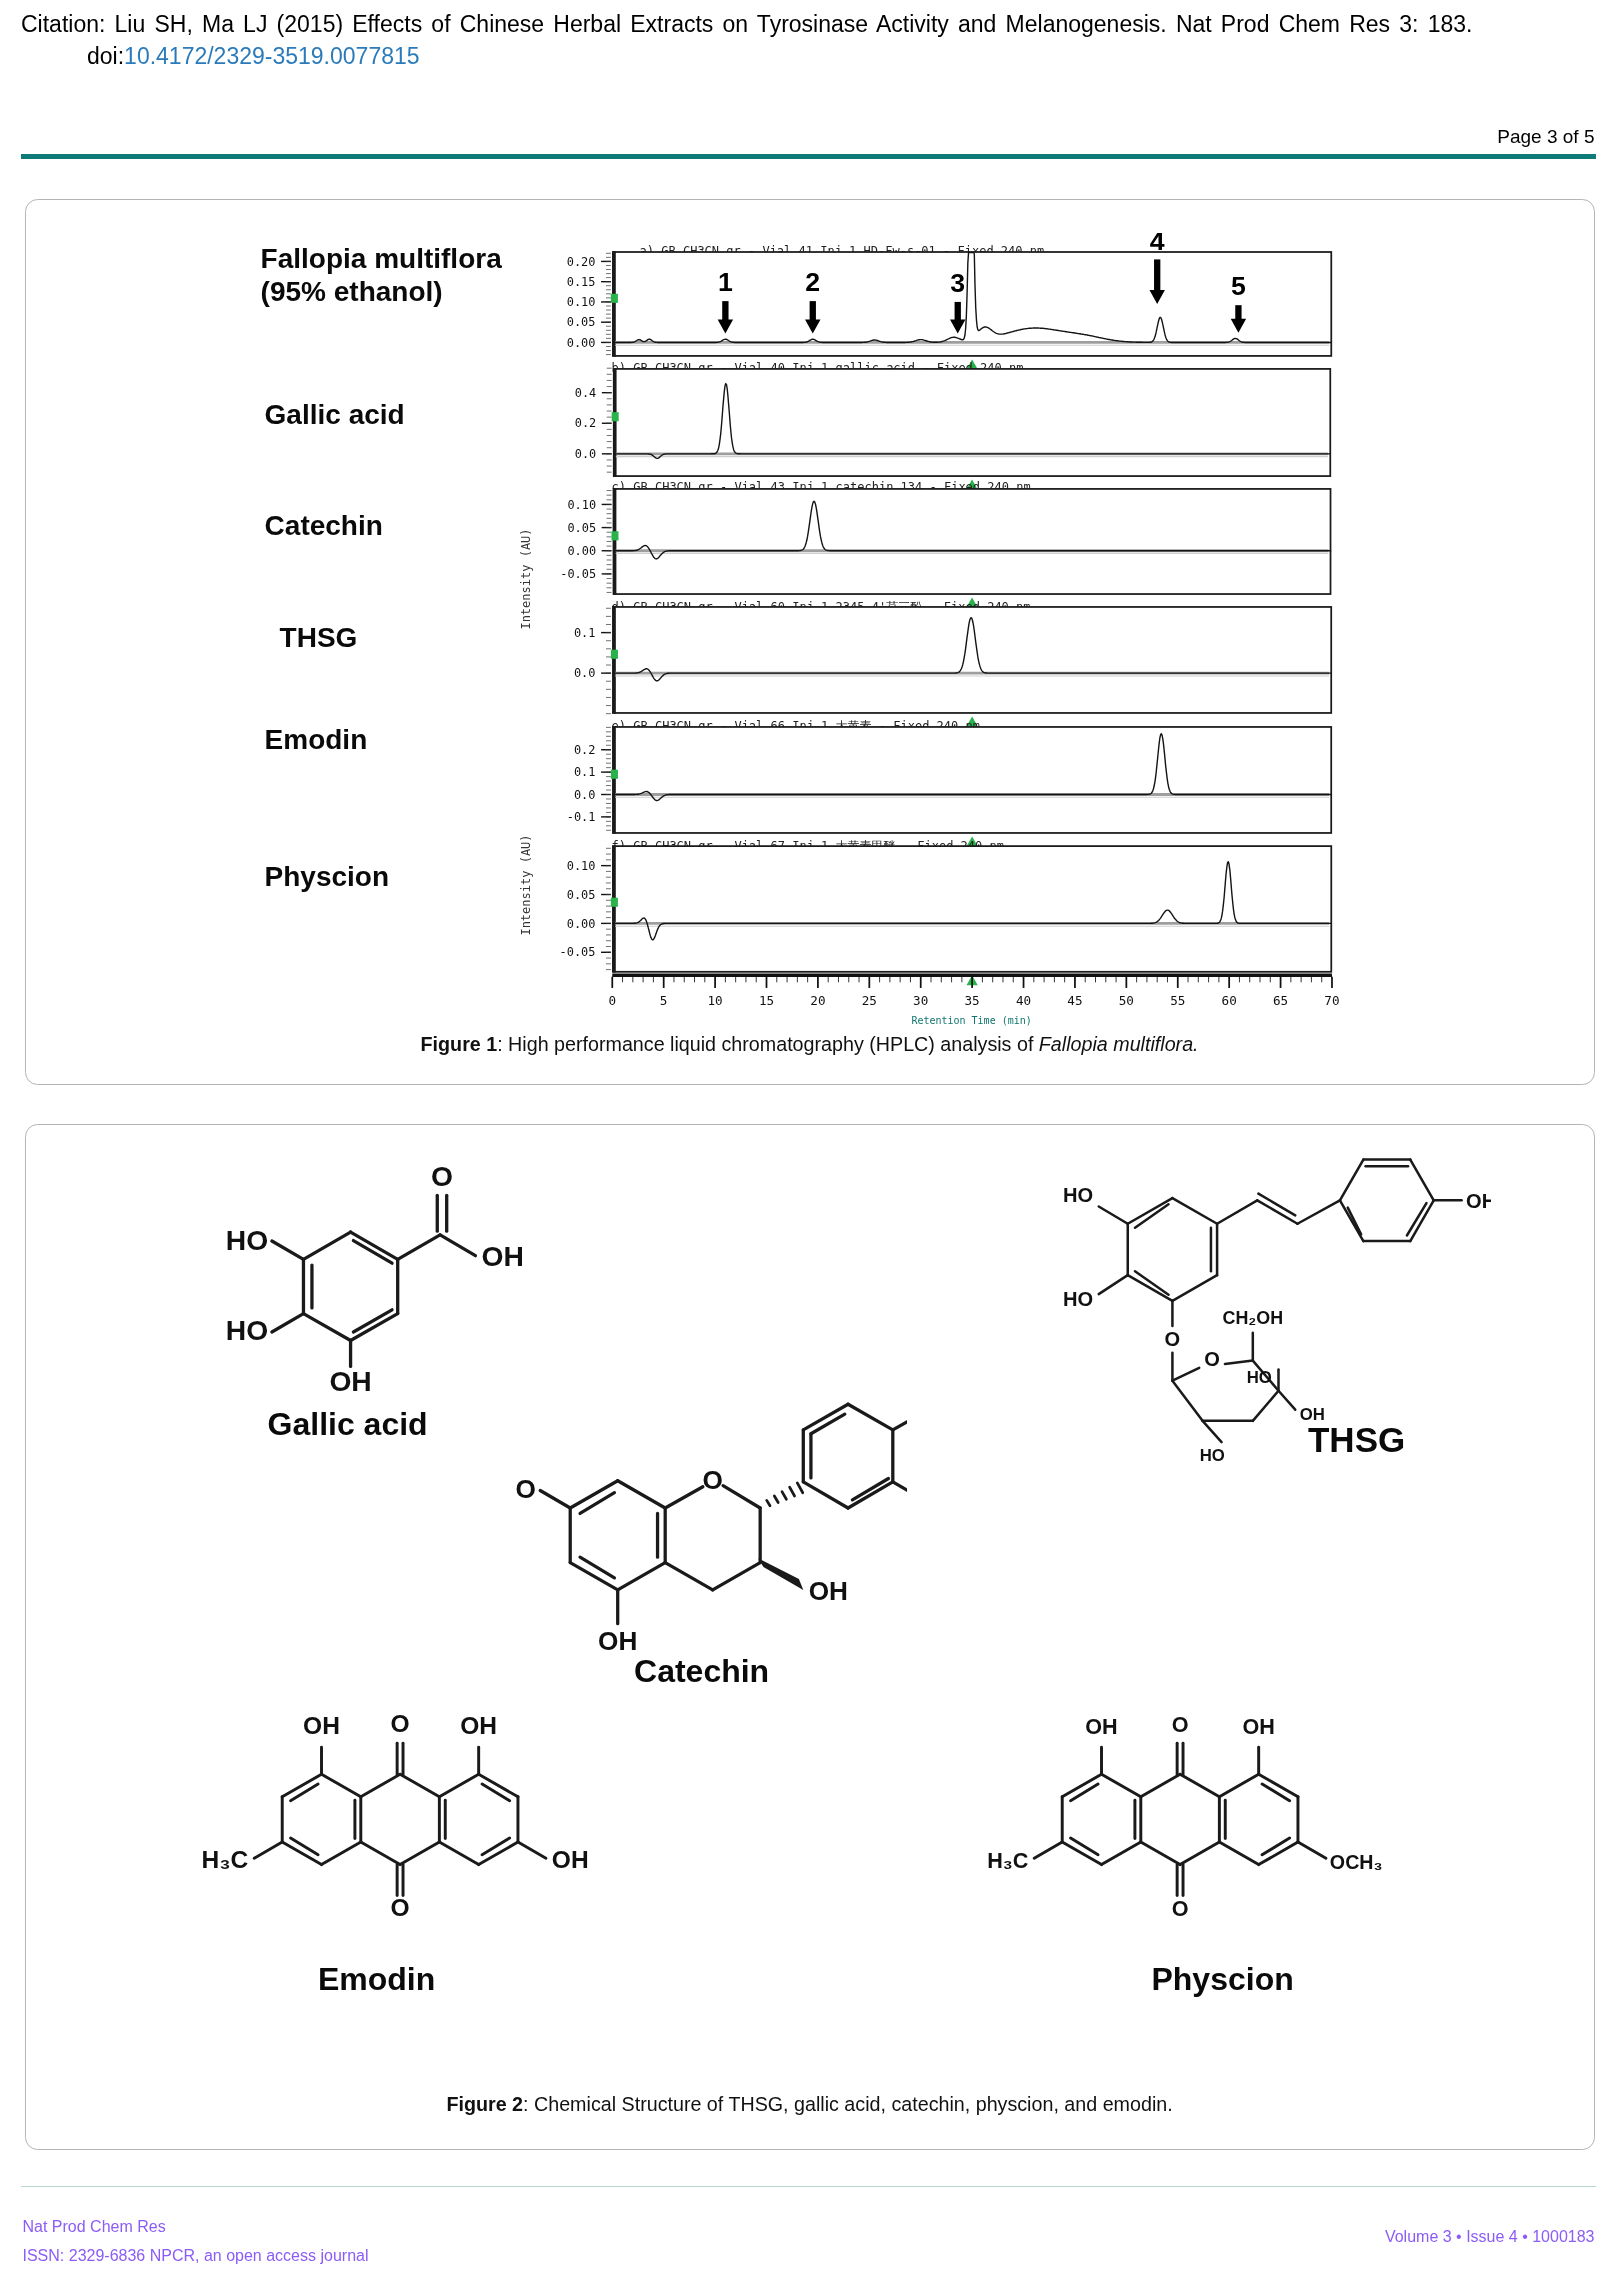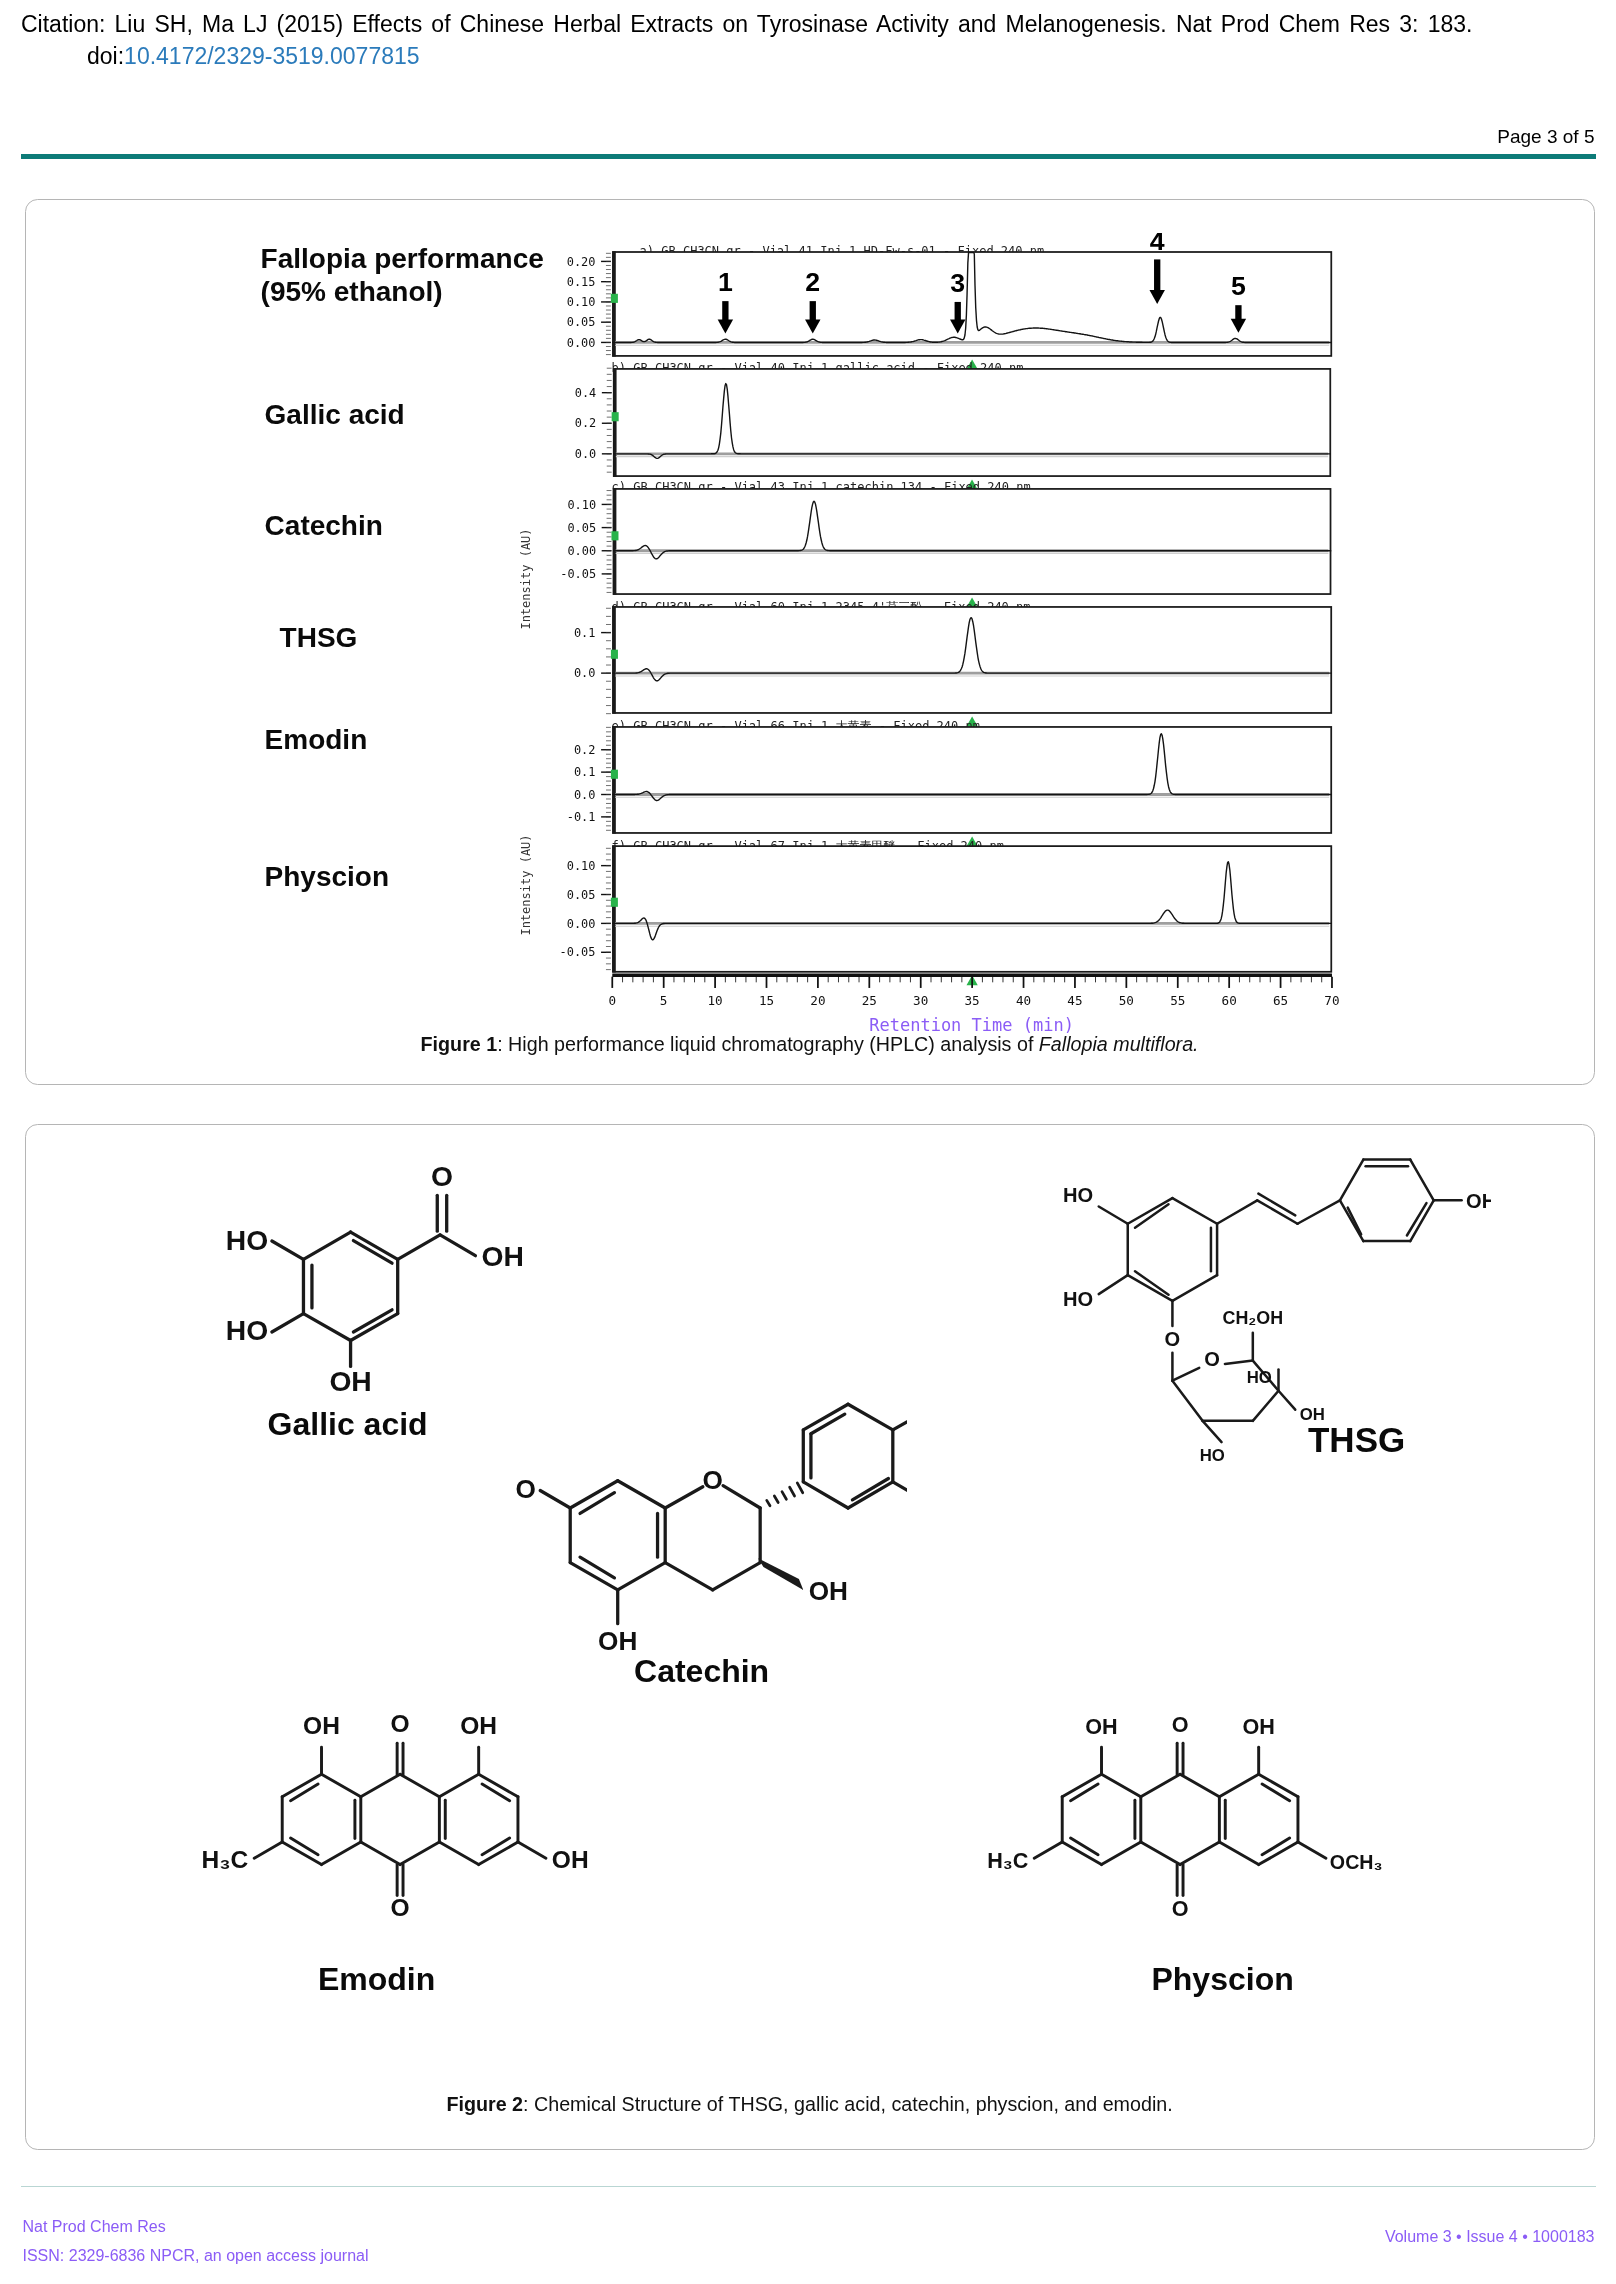--- a/index.html
+++ b/index.html
@@ -12,41 +12,41 @@
   .page-indicator{position:absolute;top:126px;right:22.5px;font-size:19px;}
   .top-rule{position:absolute;left:21px;top:154px;width:1575px;height:4.9px;background:#0d7b78;}
   .figbox{position:absolute;left:24.6px;width:1568px;border:1.4px solid #b5b5b5;border-radius:12.6px;background:#fff;}
   #fig1{top:199px;height:884px;}
   #fig2{top:1124px;height:1024px;}
   .row-label{position:absolute;font-weight:bold;font-size:28px;line-height:1.18;color:#0a0a0a;white-space:nowrap;}
   .panel-header{position:absolute;font-family:"DejaVu Sans Mono",monospace;font-size:12px;white-space:nowrap;color:#222;}
   .panel-svg{position:absolute;}
   .ylab{position:absolute;font-family:"DejaVu Sans Mono",monospace;font-size:12px;color:#333;
         transform:translate(-50%,-50%) rotate(-90deg);white-space:nowrap;}
-  .xlab{position:absolute;left:586px;width:720px;text-align:center;font-family:"DejaVu Sans Mono",monospace;font-size:17px;color:#8b5cf6;}
+  .xlab{position:absolute;left:586px;width:720px;text-align:center;font-family:"DejaVu Sans Mono",monospace;font-size:10px;color:#0f766e;}
   .caption{position:absolute;left:0;width:100%;text-align:center;font-size:19.7px;color:#111;}
   .struct-svg{position:absolute;}
   .struct-name{position:absolute;transform:translateX(-50%);font-weight:bold;color:#0a0a0a;white-space:nowrap;}
   .atom{font-family:"Liberation Sans",sans-serif;font-weight:600;fill:#111;stroke:none;}
   .bond{stroke:#1a1a1a;fill:none;stroke-linecap:round;}
   .footer-rule{position:absolute;left:21px;top:2186px;width:1575px;height:1.4px;background:#b9d6d3;}
   .ft{position:absolute;font-size:16px;color:#8b5cf6;}
 </style>
 </head>
 <body>
 
 <div class="citation"><span class="cit-label">Citation:</span><span> Liu SH, Ma LJ (2015) Effects of Chinese Herbal Extracts on Tyrosinase Activity and Melanogenesis. Nat Prod Chem Res 3: 183.</span></div>
 <div class="doi-line"><span>doi:</span><a class="doi">10.4172/2329-3519.0077815</a></div>
 <div class="page-indicator">Page 3 of 5</div>
 <div class="top-rule"></div>
 
 <div class="figbox" id="fig1">
   <div style="position: absolute; inset: 0px;">
       <div class="row-label" style="left: 235px; top: 42px;">
-        <div>Fallopia performance</div>
+        <div>Fallopia multiflora</div>
         <div>(95% ethanol)</div>
       </div>
       <div class="row-label" style="left: 239px; top: 198px;">
         <div>Gallic acid</div>
       </div>
       <div class="row-label" style="left: 239px; top: 309px;">
         <div>Catechin</div>
       </div>
       <div class="row-label" style="left: 254px; top: 421px;">
         <div>THSG</div>

